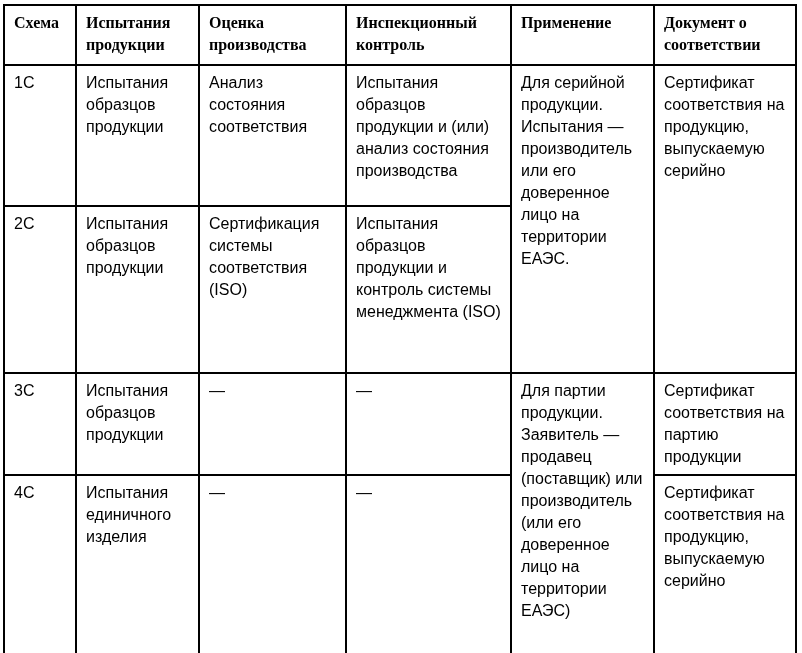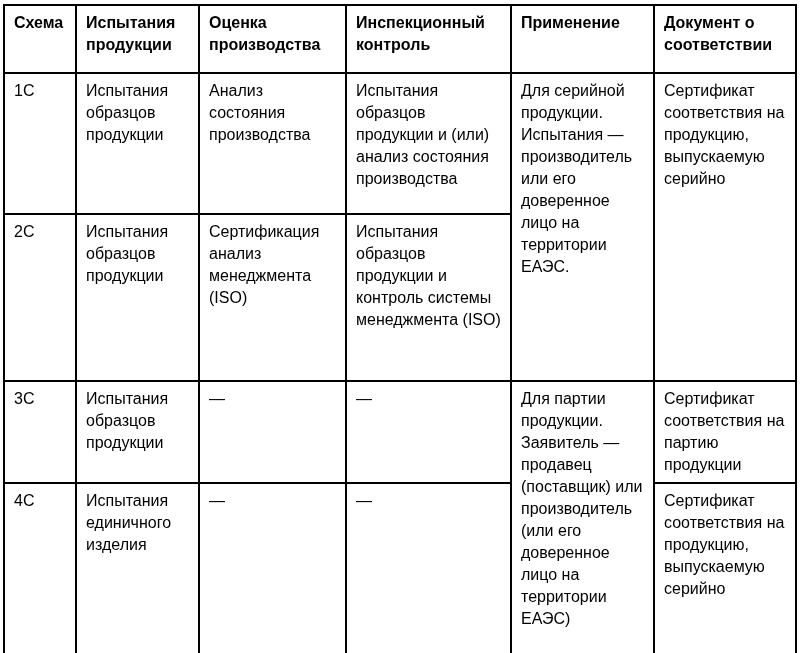--- a/index.html
+++ b/index.html
@@ -55,42 +55,42 @@
 <table class="cert-table">
   <colgroup>
     <col class="c-scheme">
     <col class="c-testing">
     <col class="c-assessment">
     <col class="c-inspection">
     <col class="c-application">
     <col class="c-document">
   </colgroup>
   <thead>
-    <tr style="height:68px;">
+    <tr style="height:60px;font-family:Liberation Serif, serif;">
       <th>Схема</th>
       <th>Испытания продукции</th>
       <th>Оценка производства</th>
       <th>Инспекционный контроль</th>
       <th>Применение</th>
       <th>Документ о соответствии</th>
     </tr>
   </thead>
   <tbody>
     <tr style="height:141px;">
       <td>1С</td>
       <td>Испытания образцов продукции</td>
-      <td>Анализ состояния производства</td>
+      <td>Анализ состояния соответствия</td>
       <td>Испытания образцов продукции и (или) анализ состояния производства</td>
       <td rowspan="2">Для серийной продукции. Испытания — производитель или его доверенное лицо на территории ЕАЭС.</td>
       <td rowspan="2">Сертификат соответствия на продукцию, выпускаемую серийно</td>
     </tr>
     <tr style="height:167px;">
       <td>2С</td>
       <td>Испытания образцов продукции</td>
-      <td>Сертификация анализ менеджмента (ISO)</td>
+      <td>Сертификация системы соответствия (ISO)</td>
       <td>Испытания образцов продукции и контроль системы менеджмента (ISO)</td>
     </tr>
     <tr style="height:100px;border-radius:7px;">
       <td>3С</td>
       <td>Испытания образцов продукции</td>
       <td class="dash">—</td>
       <td class="dash">—</td>
       <td rowspan="2">Для партии продукции. Заявитель — продавец (поставщик) или производитель (или его доверенное лицо на территории ЕАЭС)</td>
       <td>Сертификат соответствия на партию продукции</td>
     </tr>

